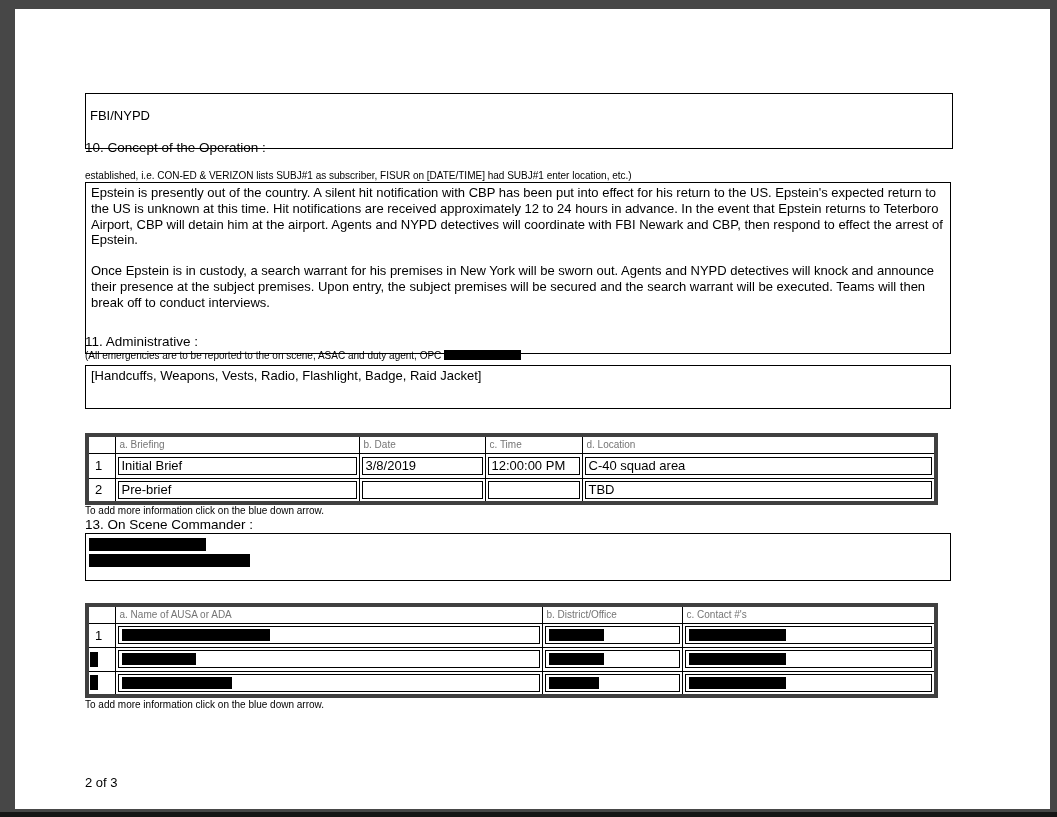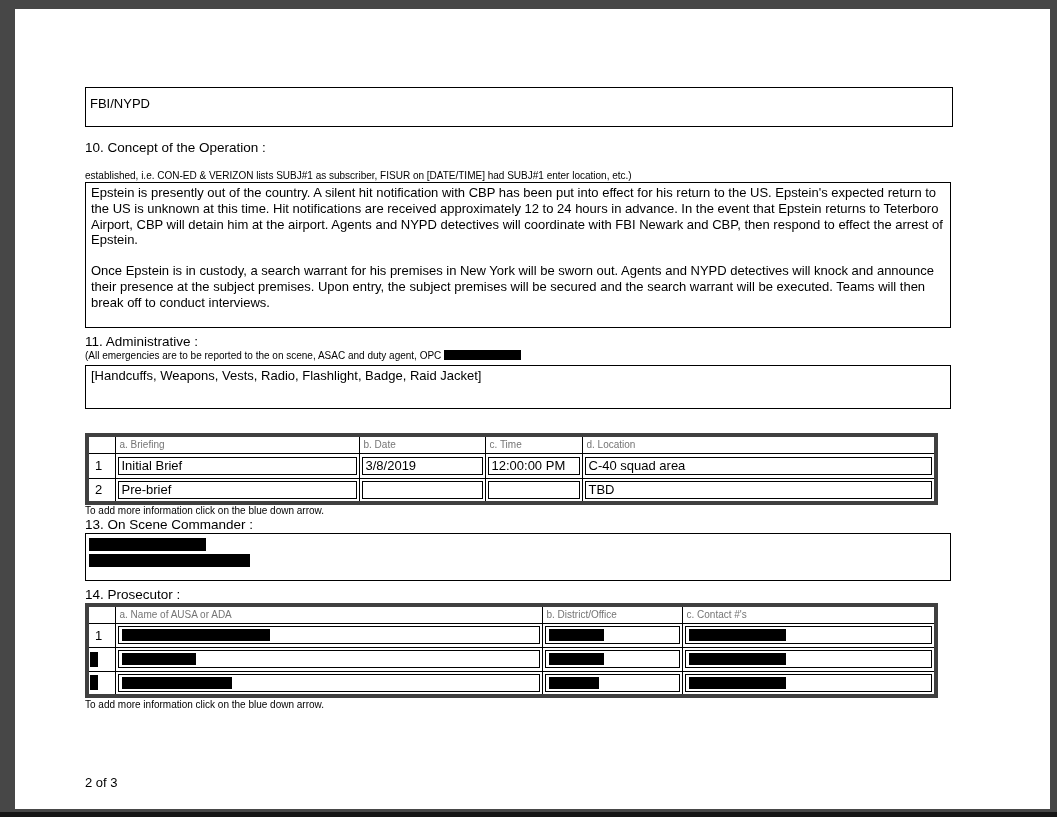--- a/index.html
+++ b/index.html
@@ -46,30 +46,30 @@
   }
   .cellbox .redact { height: 12px; margin-top: 2px; }
   .num-redact { width: 8px; height: 15px; margin-left: 1px; }
   .cmdbar { display: block; height: 13px; }
 </style>
 </head>
 <body>
 
 <div class="page">
 
-  <div class="abs fieldbox" style="left:70px; top:78px; width:868px; height:40px; padding:6px 4px;">
+  <div class="abs fieldbox" style="left:70px; top:84px; width:868px; height:56px; padding:12px 4px;">
     <span class="bodytext">FBI/NYPD</span>
   </div>
 
   <div class="abs heading" style="left:70px; top:131px;">10. Concept of the Operation :</div>
   <div class="abs smallnote rule-under" style="left:70px; top:148px; width:852px; padding-bottom:3px;">
     <br>
     <span>established, i.e. CON-ED &amp; VERIZON lists SUBJ#1 as subscriber, FISUR on [DATE/TIME] had SUBJ#1 enter location, etc.)</span>
   </div>
-  <div class="abs fieldbox bodytext" style="left:70px; top:173px; width:866px; height:146px; padding:2px 5px;">
+  <div class="abs fieldbox bodytext" style="left:70px; top:173px; width:866px; height:172px; padding:2px 5px;">
     <div>Epstein is presently out of the country. A silent hit notification with CBP has been put into effect for his return to the US. Epstein's expected return to the US is unknown at this time. Hit notifications are received approximately 12 to 24 hours in advance. In the event that Epstein returns to Teterboro Airport, CBP will detain him at the airport. Agents and NYPD detectives will coordinate with FBI Newark and CBP, then respond to effect the arrest of Epstein.</div>
     <div style="height:15px;"></div>
     <div>Once Epstein is in custody, a search warrant for his premises in New York will be sworn out. Agents and NYPD detectives will knock and announce their presence at the subject premises. Upon entry, the subject premises will be secured and the search warrant will be executed. Teams will then break off to conduct interviews.</div>
   </div>
 
   <div class="abs heading" style="left:70px; top:325px;">11. Administrative :</div>
   <div class="abs smallnote rule-under" style="left:70px; top:341px; width:852px; padding-bottom:10px;">
     <span>(All emergencies are to be reported to the on scene, ASAC and duty agent, OPC </span><span class="redact inline-redact"></span>
   </div>
   <div class="abs fieldbox bodytext" style="left:70px; top:356px; width:866px; height:44px; padding:2px 5px;">
@@ -128,21 +128,20 @@
     </table>
 
   <div class="abs smallnote" style="left:70px; top:496px;">To add more information click on the blue down arrow.</div>
 
   <div class="abs heading rule-under" style="left:70px; top:508px; width:852px; padding-bottom:3px;">13. On Scene Commander :</div>
   <div class="abs fieldbox" style="left:70px; top:524px; width:866px; height:48px; padding:4px 0 0 3px;">
     <span class="redact cmdbar" style="width:117px; margin-bottom:3px;"></span>
     <span class="redact cmdbar" style="width:161px;"></span>
   </div>
 
-  <div class="abs heading rule-under" style="left:70px; top:578px; width:852px; padding-bottom:3px;">14. Prosecutor :</div>
 
   <table class="ftable abs" id="prosecutor-table" style="left:70px; top:594px; width:849px;">
     <colgroup>
       <col style="width:28px">
         <col style="width:427px">
         <col style="width:140px">
         <col style="width:254px">
     </colgroup>
     <tbody>
         <tr>

